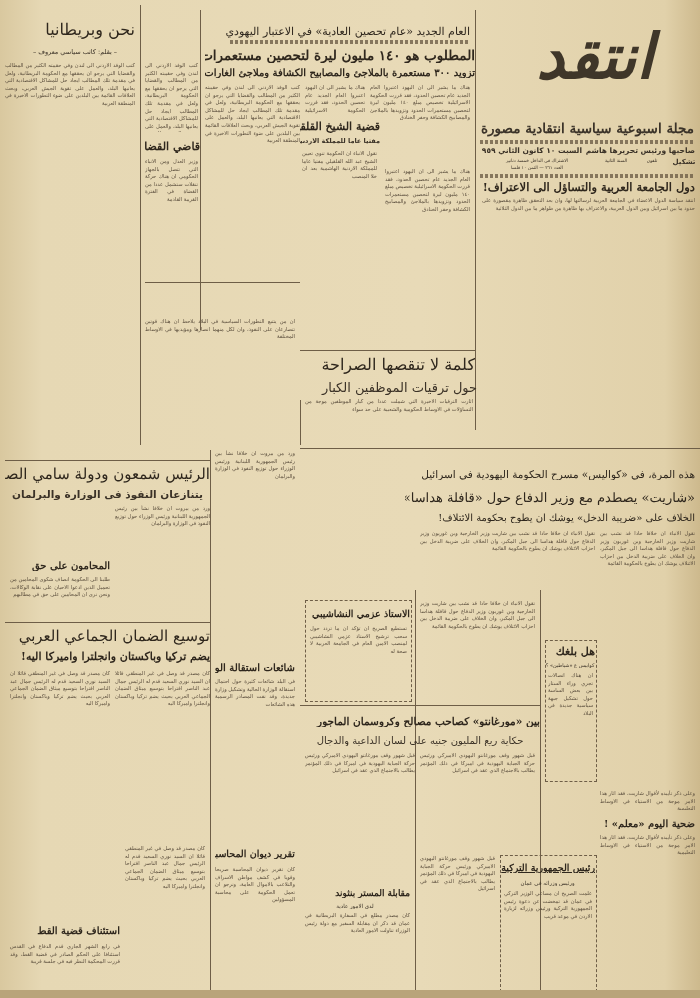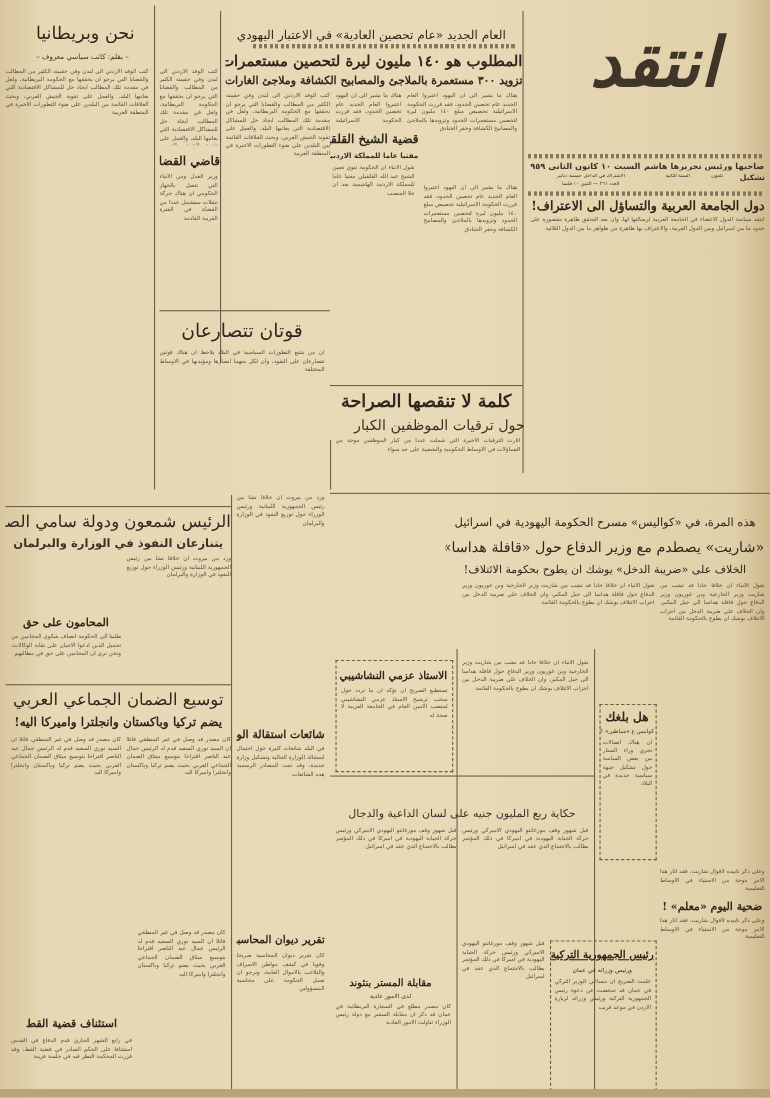--- a/index.html
+++ b/index.html
@@ -4,31 +4,32 @@
 <style>
   html,body{margin:0;padding:0;}
   body{width:700px;height:998px;overflow:hidden;background:#e2d3ad;font-family:"DejaVu Serif",serif;color:#3a3024;}
   .page{position:relative;width:700px;height:998px;background:linear-gradient(90deg,#d9c89f 0%,#e6d8b4 6%,#e8dab7 60%,#e1d1aa 95%,#cdb98d 100%);overflow:hidden;}
   .page::after{content:"";position:absolute;left:0;right:0;bottom:0;height:8px;background:#b9a47a;}
   .abs{position:absolute;}
   .rule-v{position:absolute;width:1px;background:#6e5e47;}
   .rule-h{position:absolute;height:1px;background:#6e5e47;}
   .wavy{position:absolute;height:4px;background:repeating-linear-gradient(90deg,#6e5e47 0 3px,transparent 3px 5px);opacity:.8;}
   .dotted-box{position:absolute;border:1px dashed #6e5e47;}
-  .hl{direction:rtl;text-align:center;font-family:"DejaVu Serif",serif;font-weight:bold;color:#2f271d;white-space:nowrap;overflow:hidden;}
+  .hl{direction:rtl;text-align:right;font-family:"DejaVu Serif",serif;font-weight:bold;color:#2f271d;white-space:nowrap;overflow:hidden;}
   .sub{direction:rtl;text-align:center;font-family:"DejaVu Sans",sans-serif;color:#3b3227;white-space:nowrap;overflow:hidden;}
   .body{direction:rtl;text-align:justify;font-family:"DejaVu Sans",sans-serif;font-size:5.2px;line-height:7.6px;color:#5b4e3d;overflow:hidden;}
   .mast{direction:rtl;text-align:center;font-family:"DejaVu Serif",serif;font-weight:bold;color:#3b3329;}
 </style>
 </head>
 <body>
 
 <div class="page">
 
   <div class="abs mast" style="left:500px;top:12px;width:190px;height:90px;font-size:62px;line-height:90px;font-style:italic;color:#3f3629;">انتقد</div>
+  <div class="abs mast" style="left:480px;top:120px;width:215px;font-size:13.5px;">مجلة اسبوعية سياسية انتقادية مصورة</div>
   <div class="wavy" style="left:480px;top:140px;width:215px;"></div>
   <div class="abs sub" style="left:583px;top:146px;width:112px;font-size:7.5px;font-weight:bold;">صاحبها ورئيس تحريرها هاشم السبع</div>
   <div class="abs sub" style="left:482px;top:146px;width:100px;font-size:7.5px;font-weight:bold;">السبت ١٠ كانون الثاني ١٩٥٩</div>
   <div class="abs sub" style="left:672px;top:158px;width:24px;font-size:7px;font-weight:bold;">تشكيل</div>
   <div class="abs sub" style="left:635px;top:158px;width:34px;font-size:4.5px;">تلفون</div>
   <div class="abs sub" style="left:598px;top:158px;width:36px;font-size:4.5px;">السنة الثانية</div>
   <div class="abs sub" style="left:482px;top:158px;width:110px;font-size:4.5px;">الاشتراك في الداخل خمسة دنانير</div>
   <div class="abs sub" style="left:482px;top:165px;width:110px;font-size:4.5px;">العدد ٢٦١ — الثمن ١٠ فلسا</div>
   <div class="wavy" style="left:480px;top:174px;width:215px;"></div>
 
@@ -54,29 +55,28 @@
 
   <div class="abs hl" style="left:20px;top:20px;width:115px;font-size:16px;font-weight:normal;">نحن وبريطانيا</div>
   <div class="abs sub" style="left:10px;top:48px;width:130px;font-size:6.5px;">– بقلم: كاتب سياسي معروف –</div>
   <div class="abs body" style="left:5px;top:62px;width:130px;height:380px;">كتب الوفد الاردني الى لندن وفي حقيبته الكثير من المطالب والقضايا التي يرجو ان يحققها مع الحكومة البريطانية، ولعل في مقدمة تلك المطالب ايجاد حل للمشاكل الاقتصادية التي يعانيها البلد، والعمل على تقوية الجيش العربي، وبحث العلاقات القائمة بين البلدين على ضوء التطورات الاخيرة في المنطقة العربية</div>
 
   <div class="abs hl" style="left:145px;top:140px;width:55px;font-size:11px;">قاضي القضاة</div>
   <div class="abs body" style="left:145px;top:158px;width:53px;height:110px;">وزير العدل ومن الانباء التي تتصل بالجهاز الحكومي ان هناك حركة تنقلات ستشمل عددا من القضاة في الفترة القريبة القادمة</div>
   <div class="abs body" style="left:145px;top:62px;width:53px;height:70px;">كتب الوفد الاردني الى لندن وفي حقيبته الكثير من المطالب والقضايا التي يرجو ان يحققها مع الحكومة البريطانية، ولعل في مقدمة تلك المطالب ايجاد حل للمشاكل الاقتصادية التي يعانيها البلد، والعمل على تقوية الجيش العربي، وبحث العلاقات القائمة بين البلدين على ضوء التطورات الاخيرة في المنطقة العربية</div>
   <div class="abs body" style="left:205px;top:84px;width:95px;height:200px;">كتب الوفد الاردني الى لندن وفي حقيبته الكثير من المطالب والقضايا التي يرجو ان يحققها مع الحكومة البريطانية، ولعل في مقدمة تلك المطالب ايجاد حل للمشاكل الاقتصادية التي يعانيها البلد، والعمل على تقوية الجيش العربي، وبحث العلاقات القائمة بين البلدين على ضوء التطورات الاخيرة في المنطقة العربية</div>
 
-  <div class="abs hl" style="left:145px;top:290px;width:150px;font-size:17px;font-weight:normal;">قوتان تتصارعان</div>
   <div class="abs body" style="left:145px;top:318px;width:150px;height:125px;">ان من يتتبع التطورات السياسية في البلاد يلاحظ ان هناك قوتين تتصارعان على النفوذ، وان لكل منهما انصارها ومؤيديها في الاوساط المختلفة</div>
   <div class="rule-h" style="left:145px;top:282px;width:155px;"></div>
 
   <div class="abs hl" style="left:482px;top:180px;width:213px;font-size:11.5px;">دول الجامعة العربية والتساؤل الى الاعتراف!!</div>
   <div class="abs body" style="left:482px;top:197px;width:213px;height:230px;">انتقد سياسة الدول الاعضاء في الجامعة العربية لرسالتها لها، وان بعد التحقق ظاهرة مقصورة على حدود ما بين اسرائيل وبين الدول العربية، والاعتراف بها ظاهرة من ظواهر ما بين الدول الثلاثية</div>
 
   <div class="rule-h" style="left:300px;top:350px;width:175px;"></div>
-  <div class="abs hl" style="left:300px;top:355px;width:175px;font-size:16px;font-weight:bold;">كلمة لا تنقصها الصراحة</div>
+  <div class="abs hl" style="left:300px;top:355px;width:175px;font-size:16px;font-weight:normal;">كلمة لا تنقصها الصراحة</div>
   <div class="abs sub" style="left:312px;top:380px;width:175px;font-size:13px;">حول ترقيات الموظفين الكبار</div>
   <div class="abs body" style="left:305px;top:398px;width:168px;height:45px;">اثارت الترقيات الاخيرة التي شملت عددا من كبار الموظفين موجة من التساؤلات في الاوساط الحكومية والشعبية على حد سواء</div>
 
   <div class="rule-h" style="left:300px;top:448px;width:400px;"></div>
   <div class="abs hl" style="left:405px;top:490px;width:290px;font-size:13px;font-weight:normal;">«شاريت» يصطدم مع وزير الدفاع حول «قافلة هداسا»</div>
   <div class="abs hl" style="left:405px;top:468px;width:290px;font-size:10.5px;font-weight:normal;">هذه المرة، في «كواليس» مسرح الحكومة اليهودية في اسرائيل</div>
   <div class="abs hl" style="left:405px;top:512px;width:290px;font-size:10px;font-weight:normal;">الخلاف على «ضريبة الدخل» يوشك ان يطوح بحكومة الائتلاف!</div>
   <div class="abs body" style="left:600px;top:530px;width:95px;height:260px;">تقول الانباء ان خلافا حادا قد نشب بين شاريت وزير الخارجية وبن غوريون وزير الدفاع حول قافلة هداسا الى جبل المكبر، وان الخلاف على ضريبة الدخل بين احزاب الائتلاف يوشك ان يطوح بالحكومة القائمة</div>
   <div class="abs body" style="left:420px;top:530px;width:175px;height:60px;">تقول الانباء ان خلافا حادا قد نشب بين شاريت وزير الخارجية وبن غوريون وزير الدفاع حول قافلة هداسا الى جبل المكبر، وان الخلاف على ضريبة الدخل بين احزاب الائتلاف يوشك ان يطوح بالحكومة القائمة</div>
 
@@ -102,20 +102,21 @@
   <div class="abs hl" style="left:305px;top:608px;width:105px;font-size:9.5px;">الاستاذ عزمي النشاشيبي</div>
   <div class="abs body" style="left:310px;top:625px;width:97px;height:70px;">تستطيع الصريح ان تؤكد ان ما تردد حول سحب ترشيح الاستاذ عزمي النشاشيبي لمنصب الامين العام في الجامعة العربية لا صحة له</div>
   <div class="abs body" style="left:420px;top:600px;width:115px;height:100px;">تقول الانباء ان خلافا حادا قد نشب بين شاريت وزير الخارجية وبن غوريون وزير الدفاع حول قافلة هداسا الى جبل المكبر، وان الخلاف على ضريبة الدخل بين احزاب الائتلاف يوشك ان يطوح بالحكومة القائمة</div>
 
   <div class="dotted-box" style="left:545px;top:640px;width:50px;height:140px;"></div>
   <div class="abs hl" style="left:545px;top:645px;width:50px;font-size:11px;">هل بلغك</div>
   <div class="abs sub" style="left:545px;top:662px;width:50px;font-size:5px;">كوابيس ع «شياطين» ؟</div>
   <div class="abs body" style="left:548px;top:672px;width:45px;height:105px;">ان هناك اتصالات تجري وراء الستار بين بعض الساسة حول تشكيل جبهة سياسية جديدة في البلاد</div>
 
   <div class="rule-h" style="left:300px;top:705px;width:240px;"></div>
+  <div class="abs hl" style="left:300px;top:715px;width:240px;font-size:10.5px;">بين «مورغانتو» كصاحب مصالح وكروسمان الماجور</div>
   <div class="abs sub" style="left:300px;top:735px;width:240px;font-size:10px;">حكاية ربع المليون جنيه على لسان الداعية والدجال</div>
   <div class="abs body" style="left:420px;top:752px;width:115px;height:100px;">قبل شهور وقف مورغانتو اليهودي الاميركي ورئيس حركة الجباية اليهودية في اميركا في ذلك المؤتمر يطالب بالاجتماع الذي عقد في اسرائيل</div>
   <div class="abs body" style="left:305px;top:752px;width:110px;height:100px;">قبل شهور وقف مورغانتو اليهودي الاميركي ورئيس حركة الجباية اليهودية في اميركا في ذلك المؤتمر يطالب بالاجتماع الذي عقد في اسرائيل</div>
 
   <div class="abs body" style="left:600px;top:790px;width:95px;height:20px;">وعلى ذكر تأييده لأقوال شاريت، فقد اثار هذا الامر موجة من الاستياء في الاوساط التعليمية</div>
   <div class="abs hl" style="left:600px;top:818px;width:95px;font-size:10px;">ضحية اليوم «معلم» !</div>
   <div class="abs body" style="left:600px;top:834px;width:95px;height:150px;">وعلى ذكر تأييده لأقوال شاريت، فقد اثار هذا الامر موجة من الاستياء في الاوساط التعليمية</div>
 
   <div class="dotted-box" style="left:500px;top:855px;width:95px;height:135px;"></div>
   <div class="abs hl" style="left:500px;top:862px;width:95px;font-size:9.5px;text-decoration:underline;">رئيس الجمهورية التركية</div>

